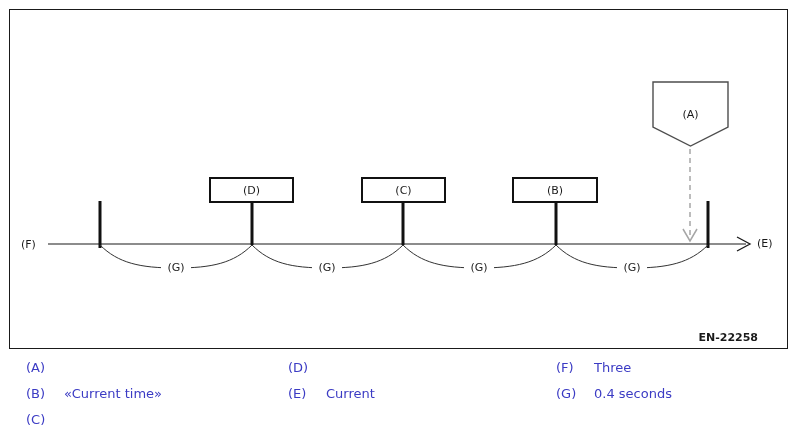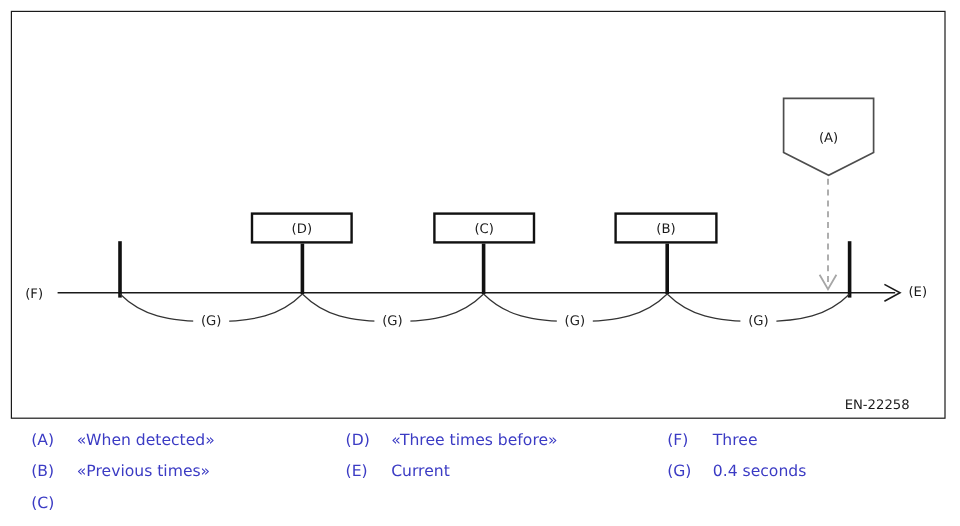--- a/index.html
+++ b/index.html
@@ -63,20 +63,21 @@
     line-height: 14px;
   }
 
   .fig-code {
     position: absolute;
     left: 674px; top: 331px;
     width: 84px;
     text-align: right;
     font-size: 11px;
     color: #1a1a1a;
+    font-weight: bold;
   }
 
   .legend {
     position: absolute;
     top: 360px;
     color: #3b3bc4;
     font-size: 13px;
   }
   .legend .row {
     display: flex;
@@ -138,35 +139,33 @@
   <div class="g-label" style="left:161px;">(G)</div>
   <div class="g-label" style="left:312px;">(G)</div>
   <div class="g-label" style="left:464px;">(G)</div>
   <div class="g-label" style="left:617px;">(G)</div>
 
   <div class="fig-code">EN-22258</div>
 
   <div class="legend col-1">
     <div class="row">
       <span class="key">(A)</span>
-      <span>«When detected»</span>
     </div>
     <div class="row">
       <span class="key">(B)</span>
-      <span>«Previous times»</span>
+      <span>«Current time»</span>
     </div>
     <div class="row">
       <span class="key">(C)</span>
     </div>
   </div>
 
   <div class="legend col-2">
     <div class="row">
       <span class="key">(D)</span>
-      <span>«Three times before»</span>
     </div>
     <div class="row">
       <span class="key">(E)</span>
       <span>Current</span>
     </div>
   </div>
 
   <div class="legend col-3">
     <div class="row">
       <span class="key">(F)</span>

